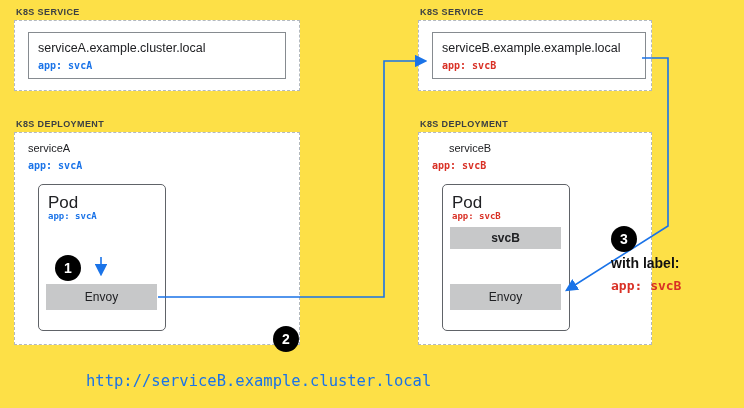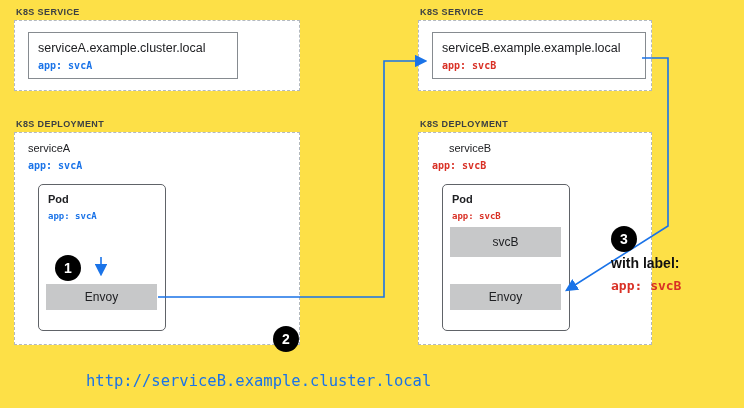--- a/index.html
+++ b/index.html
@@ -20,21 +20,21 @@
     font-family: "DejaVu Sans Mono", monospace; font-weight: bold;
     font-size: 10px; margin-top: 5px; white-space: nowrap;
   }
   .blue { color: #1a73e8; }
   .red { color: #d93025; }
 
   .dep-name { position: absolute; font-size: 11px; color: #202124; }
   .dep-app { position: absolute; font-family: "DejaVu Sans Mono", monospace; font-weight: bold; font-size: 10px; }
 
   .pod { position: absolute; border: 1.5px solid #606368; border-radius: 5px; background: #ffffff; }
-  .pod-title { position: absolute; font-weight: bold; font-size: 11px; color: #202124; }
+  .pod-title { position: absolute; font-weight: normal; font-size: 17px; color: #202124; }
   .pod-app { position: absolute; font-family: "DejaVu Sans Mono", monospace; font-weight: bold; font-size: 9px; }
 
   .gray-box {
     position: absolute; background: #c7c8c9; display: flex;
     align-items: center; justify-content: center;
     font-size: 12px; color: #202124;
   }
 
   .step {
     position: absolute; width: 26px; height: 26px; border-radius: 50%;
@@ -53,21 +53,21 @@
 
   svg.overlay { position: absolute; left: 0; top: 0; pointer-events: none; }
 </style>
 </head>
 <body>
 
 <div class="canvas">
 
   <div class="section-label" style="left:16px; top:7px;">K8S SERVICE</div>
   <div class="dashed-box" style="left:14px; top:20px; width:286px; height:71px;"></div>
-  <div class="service-box" style="left:28px; top:32px; width:210px; height:47px;">
+  <div class="service-box" style="left:28px; top:32px; width:258px; height:47px;">
     <div class="dns">serviceA.example.cluster.local</div>
     <div class="app-label blue">app: svcA</div>
   </div>
 
   <div class="section-label" style="left:16px; top:119px;">K8S DEPLOYMENT</div>
   <div class="dashed-box" style="left:14px; top:132px; width:286px; height:213px;"></div>
   <div class="dep-name" style="left:28px; top:142px;">serviceA</div>
   <div class="dep-app blue" style="left:28px; top:160px;">app: svcA</div>
 
   <div class="pod" style="left:38px; top:184px; width:128px; height:147px;"></div>
@@ -83,21 +83,21 @@
   </div>
 
   <div class="section-label" style="left:420px; top:119px;">K8S DEPLOYMENT</div>
   <div class="dashed-box" style="left:418px; top:132px; width:234px; height:213px;"></div>
   <div class="dep-name" style="left:449px; top:142px;">serviceB</div>
   <div class="dep-app red" style="left:432px; top:160px;">app: svcB</div>
 
   <div class="pod" style="left:442px; top:184px; width:128px; height:147px;"></div>
   <div class="pod-title" style="left:452px; top:193px;">Pod</div>
   <div class="pod-app red" style="left:452px; top:211px;">app: svcB</div>
-  <div class="gray-box" style="left:450px; top:227px; width:111px; height:30px;">svcB</div>
+  <div class="gray-box" style="left:450px; top:227px; width:111px; height:22px;font-weight:bold;">svcB</div>
   <div class="gray-box" style="left:450px; top:284px; width:111px; height:26px;">Envoy</div>
 
   <svg class="overlay" width="744" height="408" viewBox="0 0 744 408">
     <defs>
       <marker id="arrow-blue" markerWidth="8" markerHeight="8" refX="6.5" refY="4" orient="auto">
         <path d="M0,0 L8,4 L0,8 Z" fill="#1a73e8"></path>
       </marker>
     </defs>
     <line x1="101" y1="257" x2="101" y2="274" stroke="#1a73e8" stroke-width="1.6" marker-end="url(#arrow-blue)"></line>
     <polyline points="158,297 384,297 384,61 425,61" fill="none" stroke="#1a73e8" stroke-width="1.6" marker-end="url(#arrow-blue)"></polyline>

